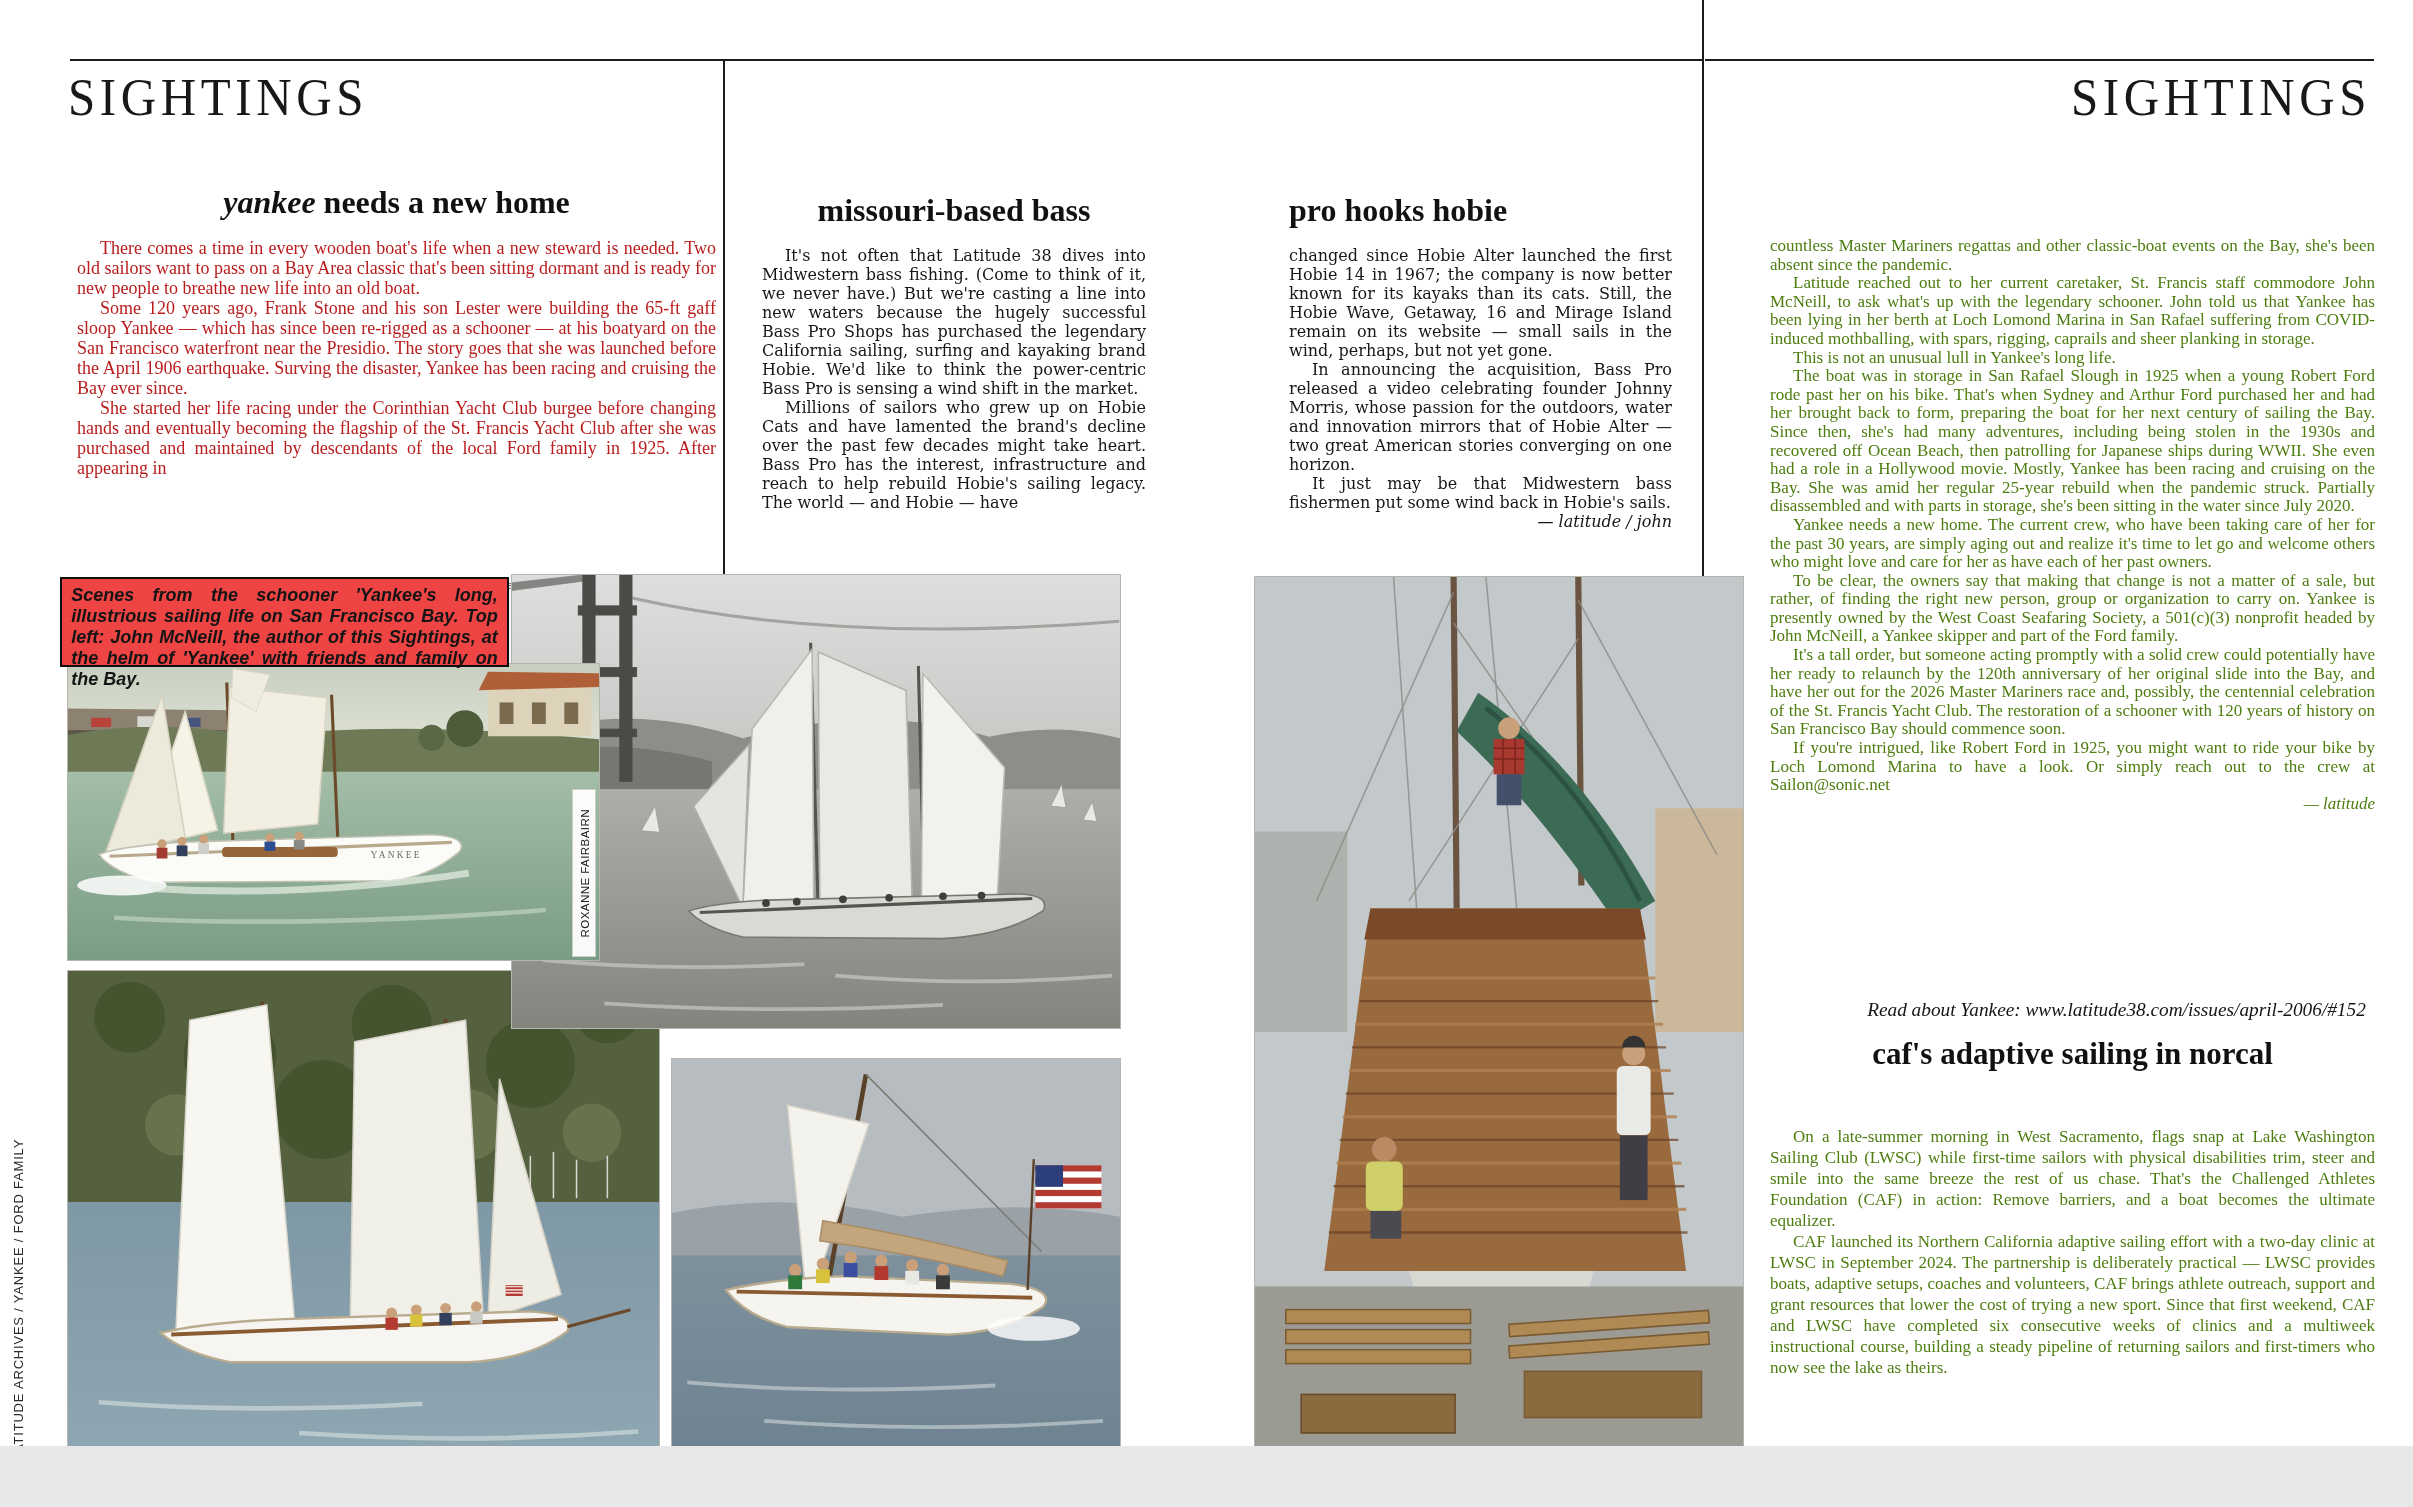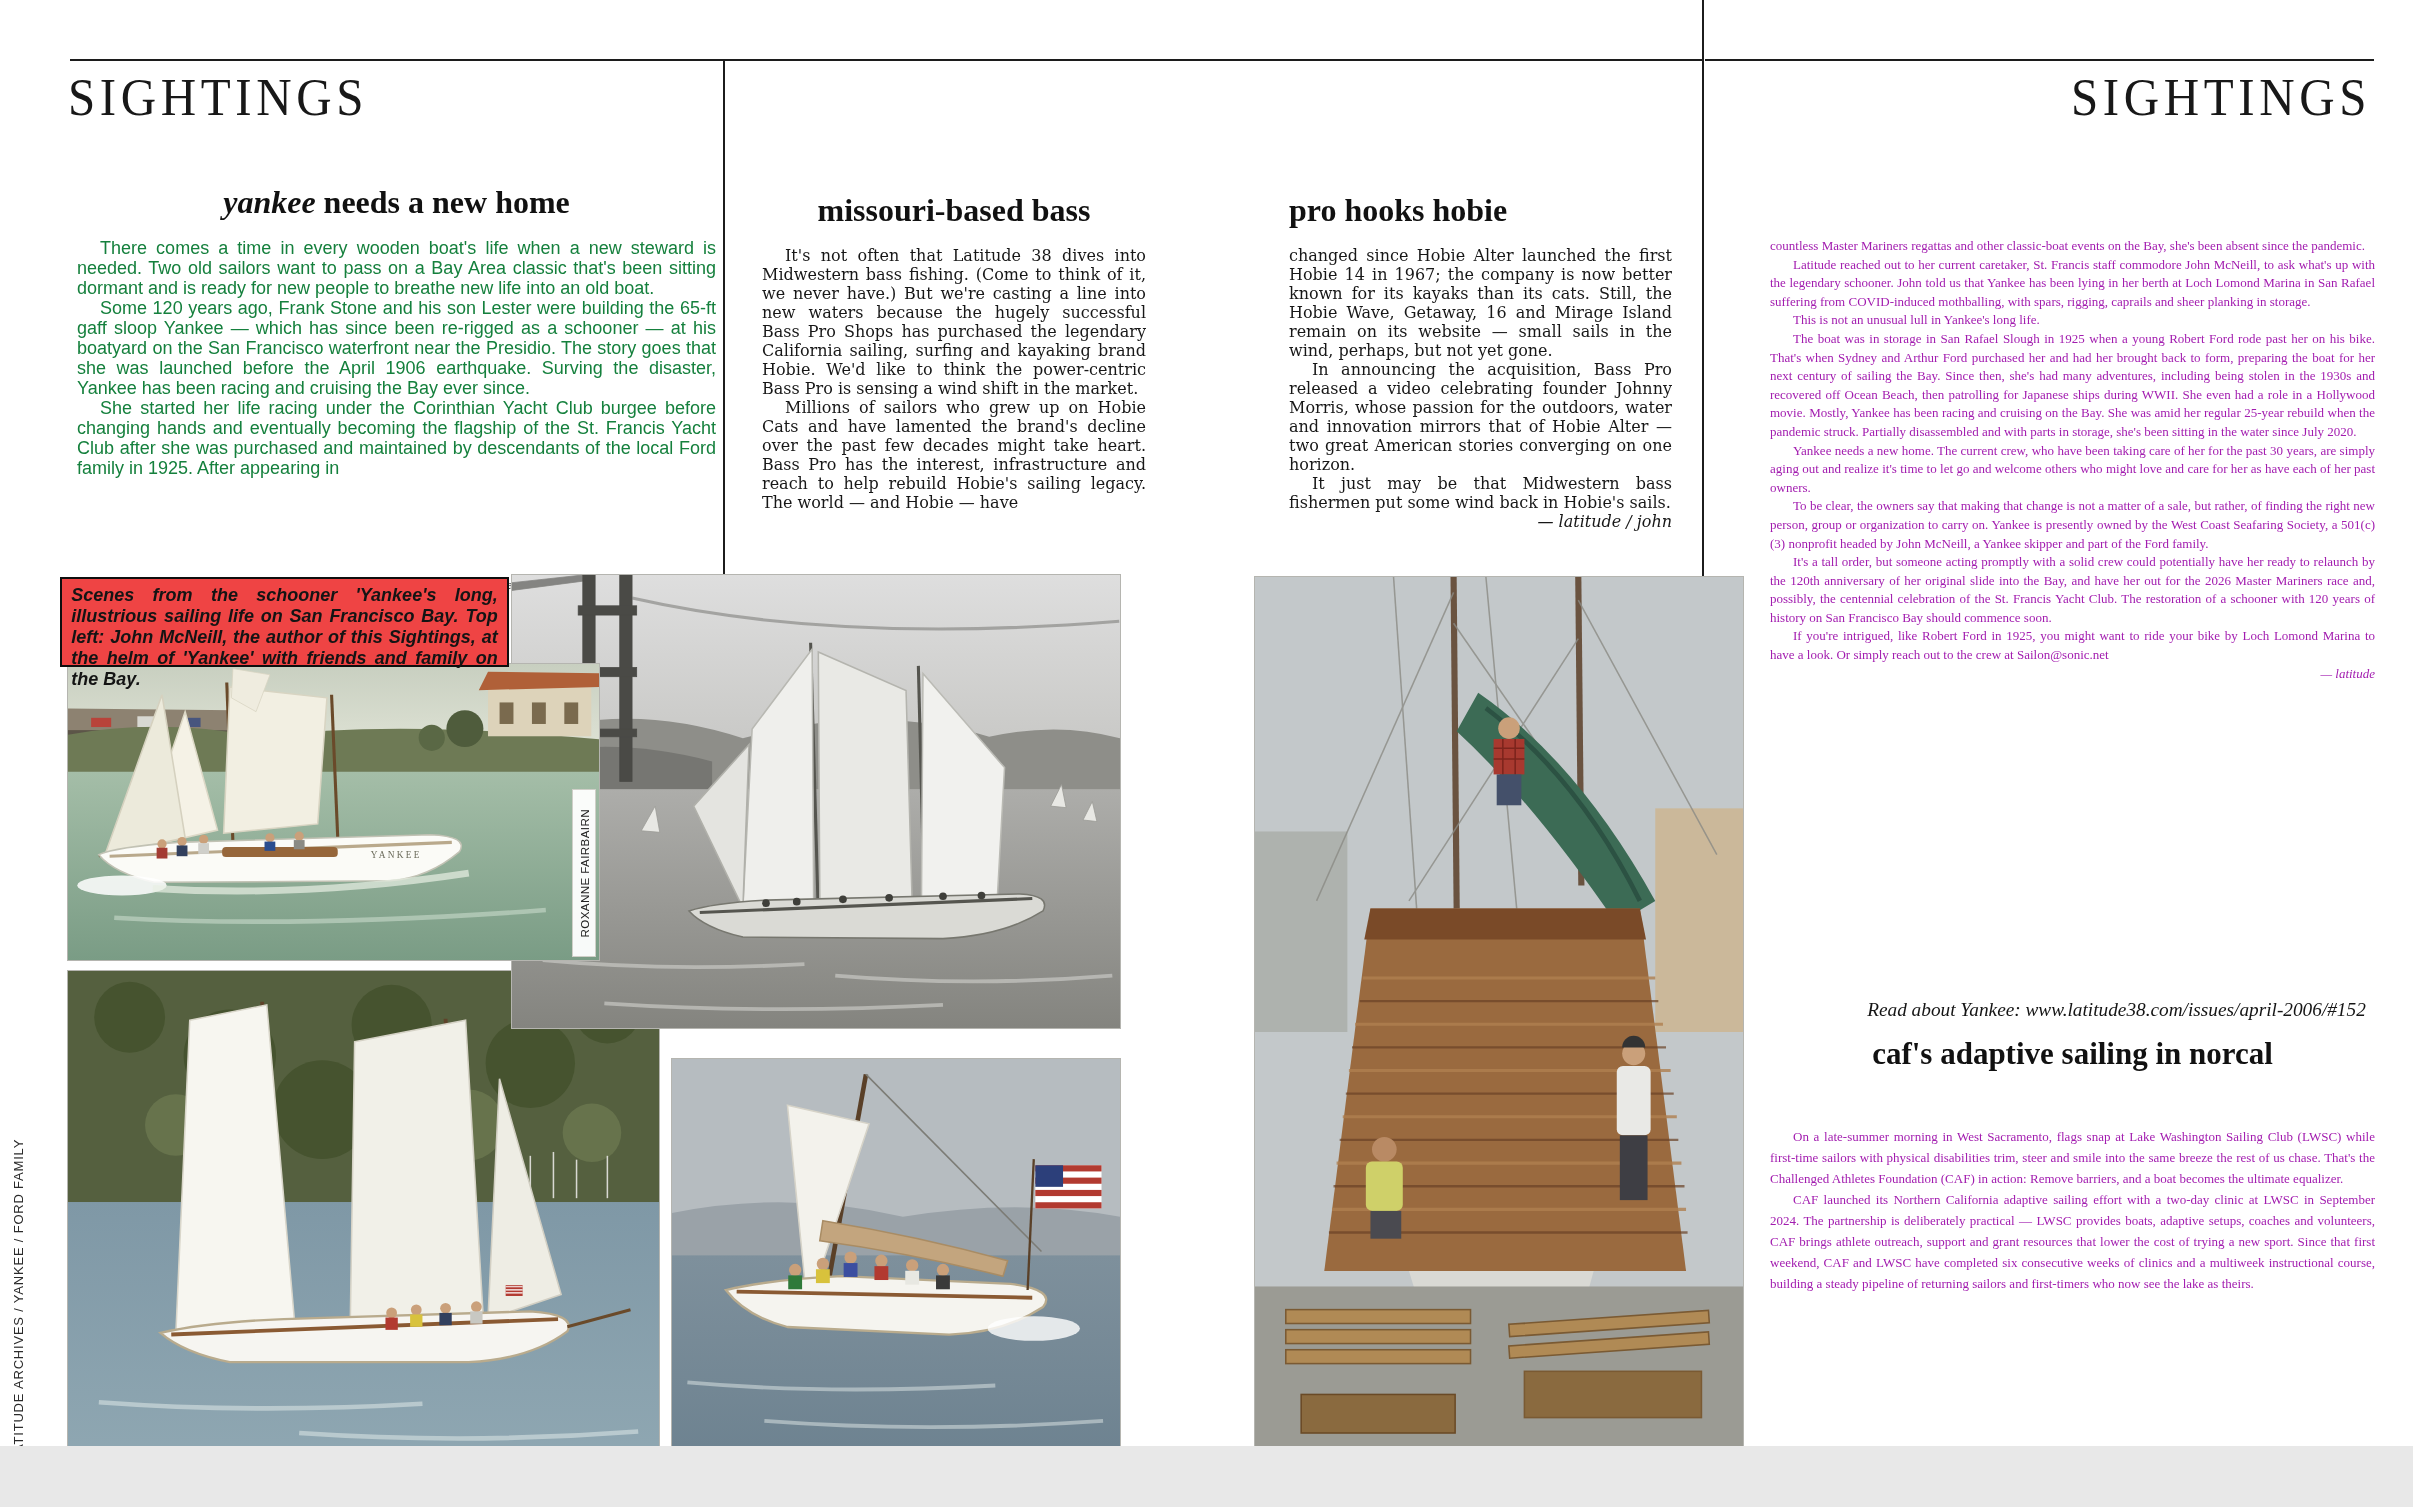--- a/index.html
+++ b/index.html
@@ -6,24 +6,24 @@
   #page{position:relative;width:2413px;height:1446px;background:#ffffff;overflow:hidden;
         font-family:"Liberation Serif",serif;color:#1a1a1a;}
   .abs{position:absolute;}
   .rule{background:#1c1c1c;}
   .sightings{font-family:"Liberation Serif",serif;font-weight:400;font-size:49px;
              letter-spacing:4.6px;color:#181818;transform:scaleY(1.08);transform-origin:top left;}
   .headline{font-weight:700;font-size:32px;font-family:"Liberation Serif",serif;color:#111;}
   .headline .it{font-style:italic;}
   .center{text-align:center;}
   .right{text-align:right;}
-  .body-slab{font-family:Liberation Sans, sans-serif;font-size:18px;line-height:20px;
-             text-align:justify;color:#15803d;}
-  .body-slab-4{font-family:"Liberation Serif",serif;font-size:13px;line-height:18.6px;
-             text-align:justify;color:#a21caf;}
+  .body-slab{font-family:Liberation Serif, serif;font-size:18px;line-height:20px;
+             text-align:justify;color:#b91c1c;}
+  .body-slab-4{font-family:"Liberation Serif",serif;font-size:17px;line-height:18.6px;
+             text-align:justify;color:#4d7c0f;}
   .body-round{font-family:"DejaVu Serif",serif;font-size:16px;line-height:19px;
              text-align:justify;color:#171717;}
   .body-slab p,.body-slab-4 p,.body-round p{margin:0;text-indent:23px;}
   p.noindent{text-indent:0;}
   p.sig{text-indent:0;text-align:right;font-style:italic;}
   .continued{font-size:12.4px;color:#222;font-family:"Liberation Serif",serif;margin-top:31px;}
   .readabout{font-style:italic;font-size:19.3px;color:#151515;}
   .caption-box{background:#ef4444;border:2.3px solid #0e0e0e;z-index:4;
                font-family:"Liberation Sans",sans-serif;font-weight:700;font-style:italic;
                font-size:18px;line-height:21px;text-align:justify;color:#141414;

